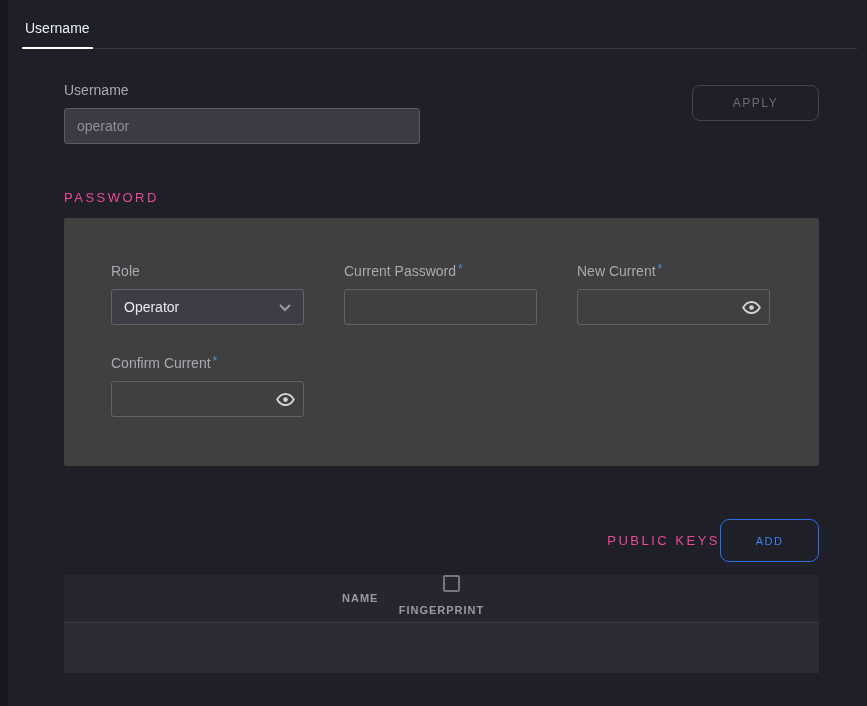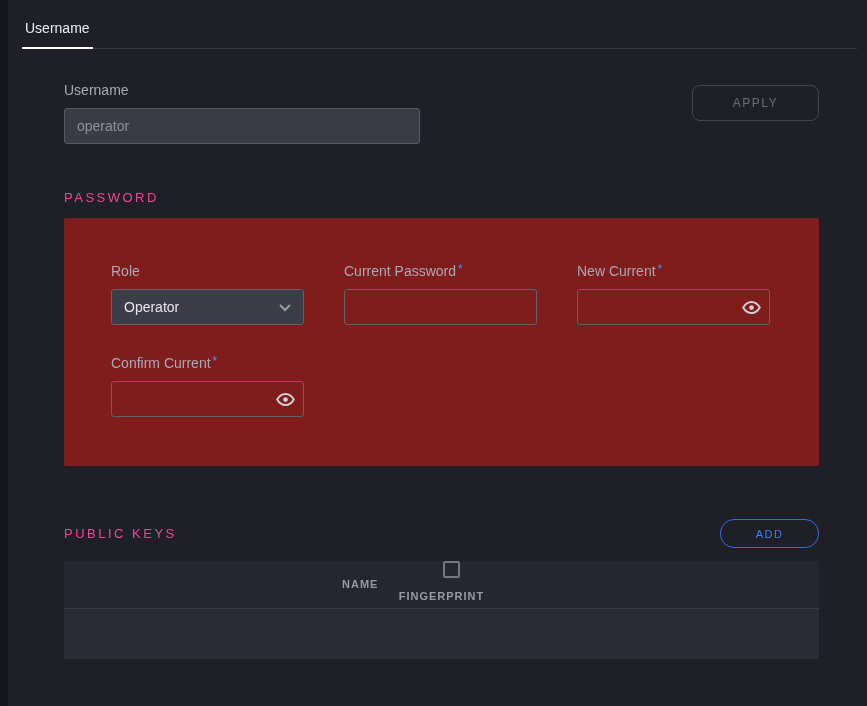--- a/index.html
+++ b/index.html
@@ -60,21 +60,21 @@
   }
 
   .section-title {
     color: #ec4899;
     font-size: 13px;
     letter-spacing: 2.5px;
   }
   .pw-title { margin-top: 46px; }
 
   .panel {
-    background: #7f1d1d;
+    background: #404040;
     border-radius: 2px;
     margin-top: 13px;
     padding: 45px 45px 49px 47px;
   }
   .grid { display: flex; flex-wrap: wrap; column-gap: 40px; row-gap: 30px; }
   .field { width: 193px; }
   .input-wrap { position: relative; }
   .text-input {
     width: 100%; height: 36px;
     background: transparent;
@@ -106,28 +106,28 @@
   }
   .req {
     color: #4a8fe8;
     font-size: 12px;
     margin-left: 2px;
     position: relative;
     top: -3px;
   }
 
   .pk-row {
-    display: flex; justify-content: space-between; align-items: center;
+    display: flex; justify-content: flex-end; align-items: center;
     margin-top: 53px;
   }
   .add-btn {
-    width: 99px; height: 29px;
+    width: 99px; height: 43px;
     background: transparent;
     border: 1px solid #2e6fe8;
-    border-radius: 14px;
+    border-radius: 9px;
     color: #3b82f6;
     font-size: 11px;
     letter-spacing: 1.5px;
     cursor: pointer;
   }
 
   .table { margin-top: 13px; }
   .thead {
     background: #262630;
     height: 48px;

